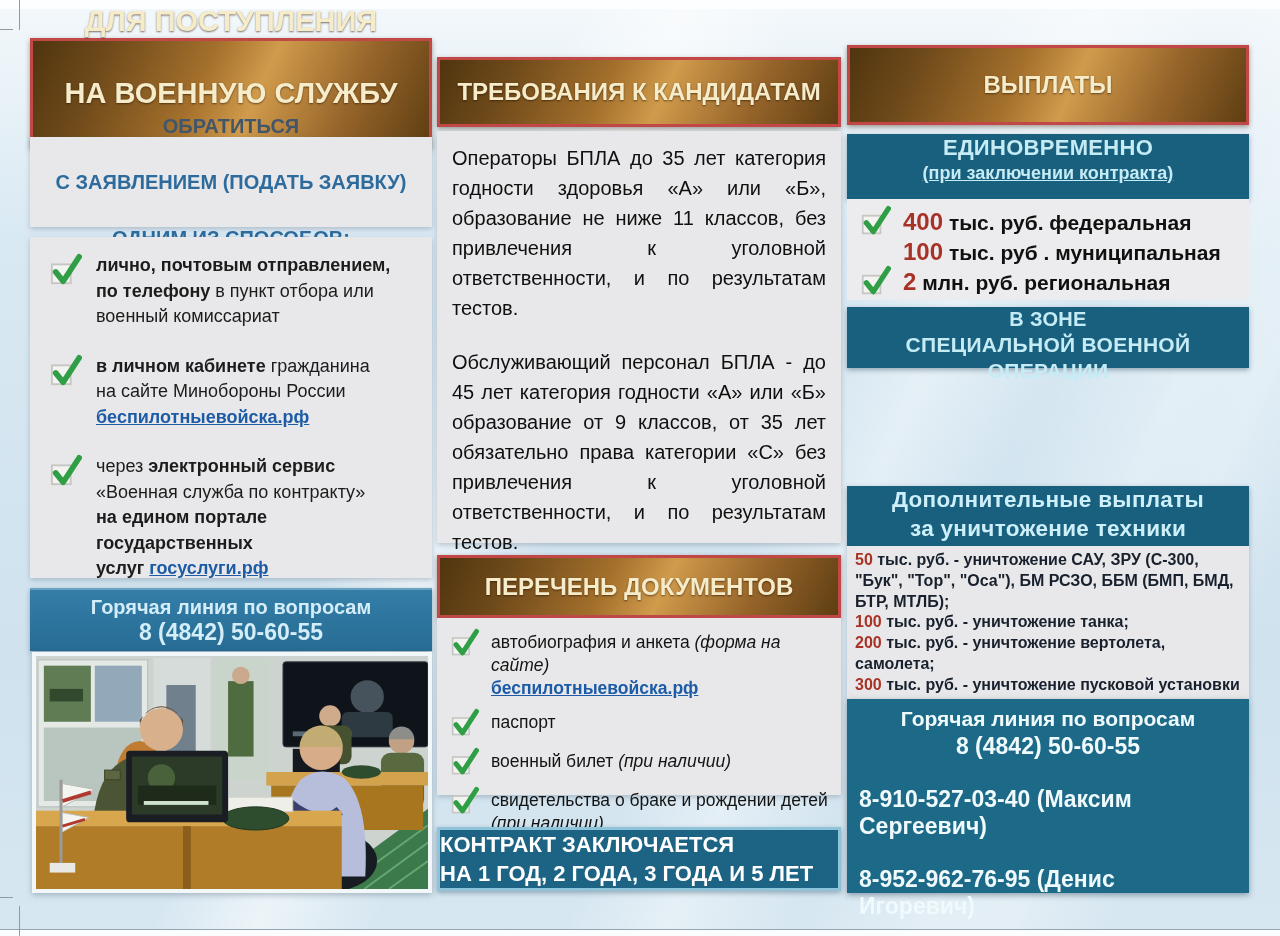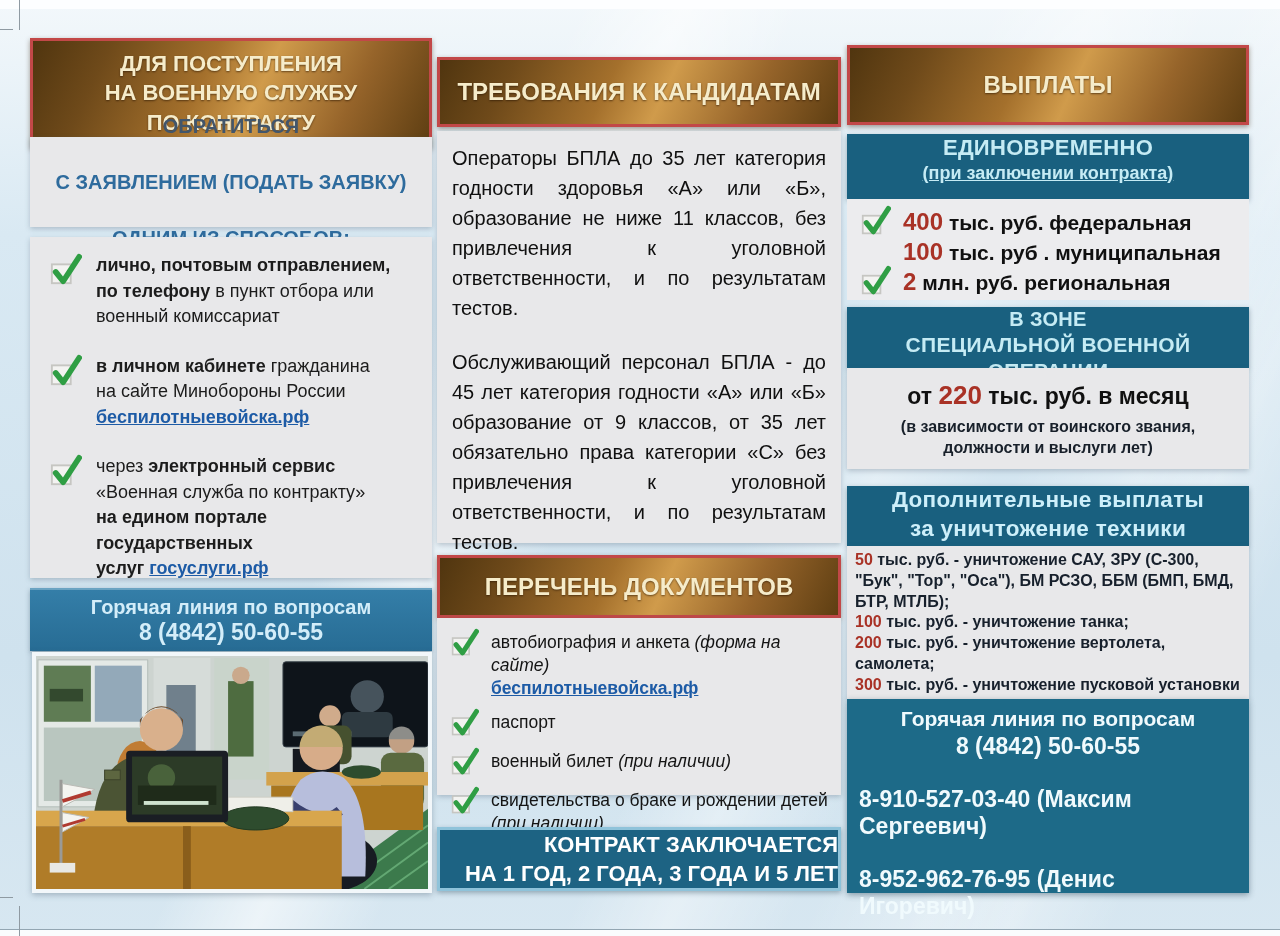--- a/index.html
+++ b/index.html
@@ -41,21 +41,21 @@
 
   .photo{border:4px solid #f2f7fa;box-shadow:0 2px 6px rgba(60,80,100,.35);background:#cdd4d0;}
 
   .paras{padding:12px 15px;font-size:20px;line-height:1.5;color:#101010;text-align:justify;}
   .paras p{margin:0;} .paras p+p{margin-top:24px;}
 
   .docs{padding:10px 8px 6px 14px;}
   .d-item{display:grid;grid-template-columns:40px 1fr;align-items:start;margin-bottom:9px;}
   .d-text{font-size:17.5px;line-height:1.3;color:#141414;padding-top:3px;}
 
-  .contract-bar{background:#1d6383;border:3px solid #8fc3da;color:#ffffff;font-weight:bold;text-align:right;
+  .contract-bar{background:#1d6383;border:3px solid #8fc3da;color:#ffffff;font-weight:bold;text-align:left;
     display:flex;flex-direction:column;justify-content:center;font-size:22px;line-height:1.32;
     box-shadow:0 2px 5px rgba(40,70,90,.4);}
 
   .teal{background:#19607f;color:#c5ebf4;font-weight:bold;text-align:center;
     display:flex;flex-direction:column;box-shadow:0 2px 5px rgba(30,60,80,.4);}
   .teal .t-big{font-size:22px;line-height:1.25;letter-spacing:.3px;}
   .teal .t-sub{font-size:18px;line-height:1.25;text-decoration:underline;}
   .teal3 .t-big{font-size:22.5px;line-height:1.28;color:#cdeffa;}
 
   .pay-card{background:#ececee;padding:6px 6px 4px 14px;}
@@ -87,21 +87,21 @@
 
 <div class="page">
   <div class="streaks"></div>
   <div class="top-strip"></div>
   <div class="bottom-strip"></div>
   <div class="crop" style="left:19px;top:0;width:1px;height:30px;"></div>
   <div class="crop" style="left:0;top:29px;width:13px;height:1px;"></div>
   <div class="crop" style="left:19px;top:906px;width:1px;height:30px;"></div>
   <div class="crop" style="left:0;top:897px;width:13px;height:1px;"></div>
 
-  <div class="blk bronze" style="left:30px;top:38px;width:402px;height:110px;font-size:22px;">
+  <div class="blk bronze" style="left:30px;top:38px;width:402px;height:110px;font-size:29px;gap:34px;">
     <div class="hl">ДЛЯ ПОСТУПЛЕНИЯ</div>
     <div class="hl">НА ВОЕННУЮ СЛУЖБУ</div>
     <div class="hl">ПО КОНТРАКТУ</div>
   </div>
 
   <div class="blk card apply-card" style="left:30px;top:137px;width:402px;height:90px;gap:28px;">
     <div class="apply-l1">ОБРАТИТЬСЯ</div>
     <div class="apply-l23">С ЗАЯВЛЕНИЕМ (ПОДАТЬ ЗАЯВКУ)</div>
     <div class="apply-l23">ОДНИМ ИЗ СПОСОБОВ:</div>
   </div>
@@ -328,24 +328,20 @@
       </span>
       <div><span class="seg-red">2</span><span> млн. руб. региональная</span></div>
     </div>
   </div>
 
   <div class="blk teal" style="left:847px;top:307px;width:402px;height:61px;">
     <div class="t-big" style="font-size:20px;">В ЗОНЕ</div>
     <div class="t-big" style="font-size:21px;">СПЕЦИАЛЬНОЙ ВОЕННОЙ ОПЕРАЦИИ</div>
   </div>
 
-  <div class="blk card svo-card" style="left:847px;top:368px;width:402px;height:101px;">
-    <div class="svo-amount"><span>от </span><span class="seg-red">220</span><span> тыс. руб. в месяц</span></div>
-    <div class="svo-note"><span>(в зависимости от  воинского звания,</span><br><span>должности и выслуги лет)</span></div>
-  </div>
 
   <div class="blk teal teal3" style="left:847px;top:486px;width:402px;height:60px;">
     <div class="t-big">Дополнительные выплаты</div>
     <div class="t-big">за уничтожение техники противника</div>
   </div>
 
   <div class="blk card bonus-card" style="left:847px;top:546px;width:402px;height:153px;">
     <div><span class="seg-red">50</span><span> тыс. руб. - уничтожение САУ, ЗРУ (С-300, "Бук", "Тор", "Оса"), БМ РСЗО, ББМ (БМП, БМД, БТР, МТЛБ);</span></div>
     <div><span class="seg-red">100</span><span> тыс. руб. - уничтожение танка;</span></div>
     <div><span class="seg-red">200</span><span> тыс. руб. - уничтожение вертолета, самолета;</span></div>

